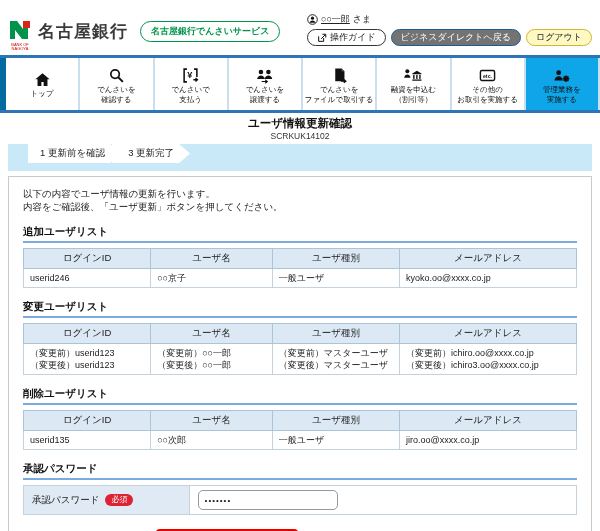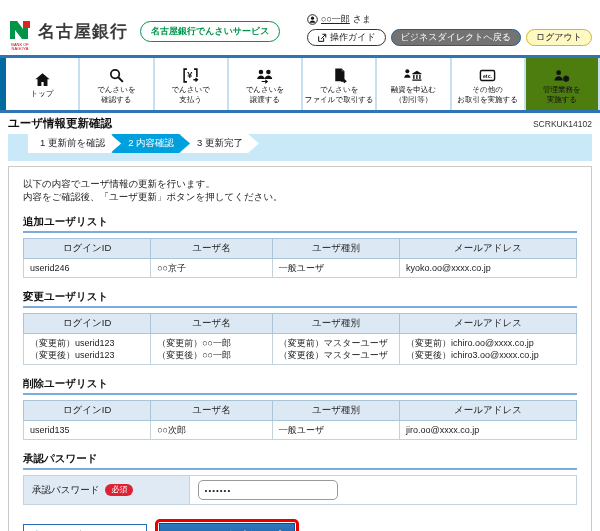--- a/index.html
+++ b/index.html
@@ -23,26 +23,26 @@
   .btn-guide { background:#fff; border:1.5px solid #333; color:#222; }
   .btn-direct { background:#737373; border:1.5px solid #1f5c96; color:#fff; }
   .btn-logout { background:#fef9c3; border:1.5px solid #d4b62c; color:#222; }
 
   .hrule { height:3px; background:#2e75b6; }
 
   
   .nav { display:flex; height:52px; }
   .nav-item { flex:1; display:flex; flex-direction:column; align-items:center; justify-content:center; gap:1px; border-right:2px solid #c8dff0; background:#fff; cursor:pointer; text-align:center; }
   .nav-item:first-child { border-left:6px solid #0369a1; }
-  .nav-item.active { background:#4d7c0f; }
+  .nav-item.active { background:#0ea5e9; }
   .nav-icon { height:19px; display:flex; align-items:flex-end; }
   .nav-label { font-size:7.5px; line-height:9px; color:#111; }
 
   
-  .titlebar { display:flex; justify-content:space-between; align-items:center; padding:3px 8px 1px 8px; }
+  .titlebar { display:flex; justify-content:space-between; align-items:center; padding:3px 8px 1px 8px;flex-direction:column; }
   .page-title { font-size:11.5px; font-weight:bold; color:#111; }
   .screen-id { font-size:8.5px; color:#333; }
 
   
   .steps { margin:2px 8px 0 8px; background:#c9e9f9; height:27px; display:flex; align-items:flex-start; padding-left:20px; }
   .step { height:19px; display:flex; align-items:center; font-size:9.5px; padding:0 16px 0 12px;
     clip-path:polygon(0 0, calc(100% - 11px) 0, 100% 50%, calc(100% - 11px) 100%, 0 100%); background:#fff; color:#222; white-space:nowrap; }
   .step + .step { margin-left:-9px; padding-left:16px; }
   .step.s1 { z-index:3; position:relative; }
   .step.s2 { z-index:2; position:relative; }
@@ -226,21 +226,20 @@
 
   <div class="hrule"></div>
 
   <div class="titlebar">
     <span class="page-title">ユーザ情報更新確認</span>
     <span class="screen-id">SCRKUK14102</span>
   </div>
 
   <div class="steps">
     <div class="step s1">1 更新前を確認</div>
-    <div class="step s2 active">2 内容確認</div>
     <div class="step s3">3 更新完了</div>
   </div>
 
   <div class="content">
     <p class="instr">以下の内容でユーザ情報の更新を行います。</p>
     <p class="instr">内容をご確認後、「ユーザ更新」ボタンを押してください。</p>
 
     <div class="section-title">追加ユーザリスト</div>
     <table class="list">
       <thead>

